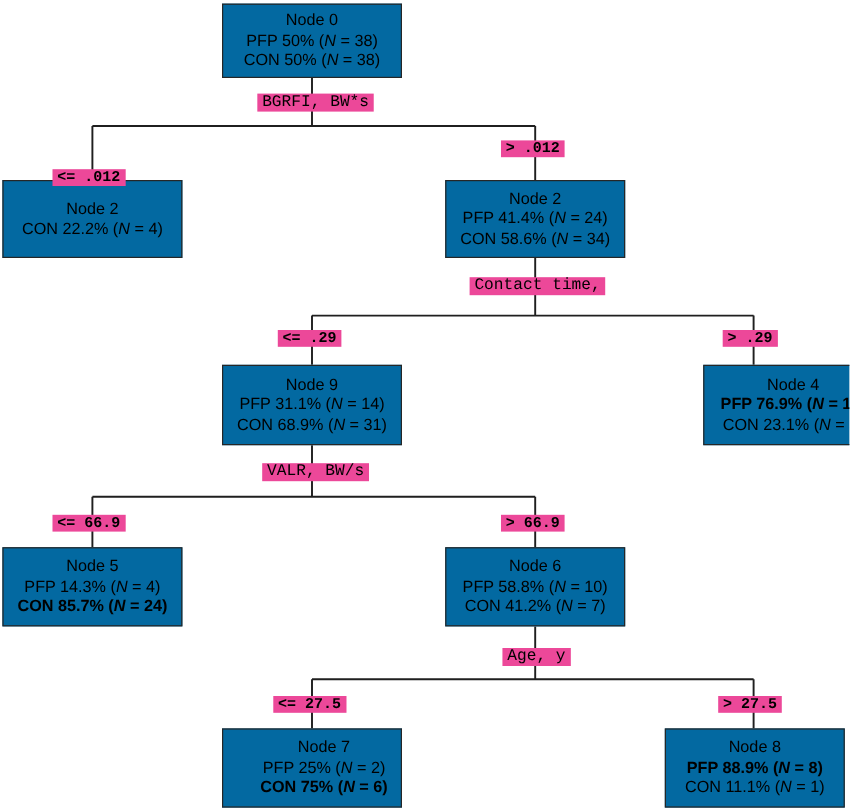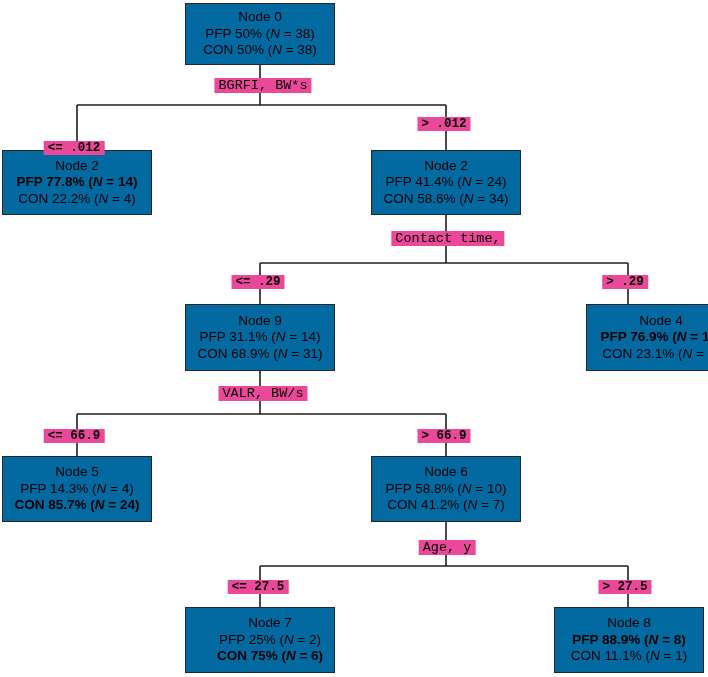--- a/index.html
+++ b/index.html
@@ -77,21 +77,20 @@
     <path d="M446 522 V566 M260 566 H628 M260 566 V607 M628 566 V607" fill="none" stroke="#1f1f1f" stroke-width="1.6"></path>
   </svg>
 
   <div class="node n0">
     <div>Node 0</div>
     <div>PFP 50% (<i>N</i> = 38)</div>
     <div>CON 50% (<i>N</i> = 38)</div>
   </div>
   <div class="node n1">
     <div>Node 2</div>
-    <div class="bold">PFP 77.8% (<i>N</i> = 14)</div>
     <div>CON 22.2% (<i>N</i> = 4)</div>
   </div>
   <div class="node n2">
     <div>Node 2</div>
     <div>PFP 41.4% (<i>N</i> = 24)</div>
     <div>CON 58.6% (<i>N</i> = 34)</div>
   </div>
   <div class="node n3">
     <div>Node 9</div>
     <div>PFP 31.1% (<i>N</i> = 14)</div>

